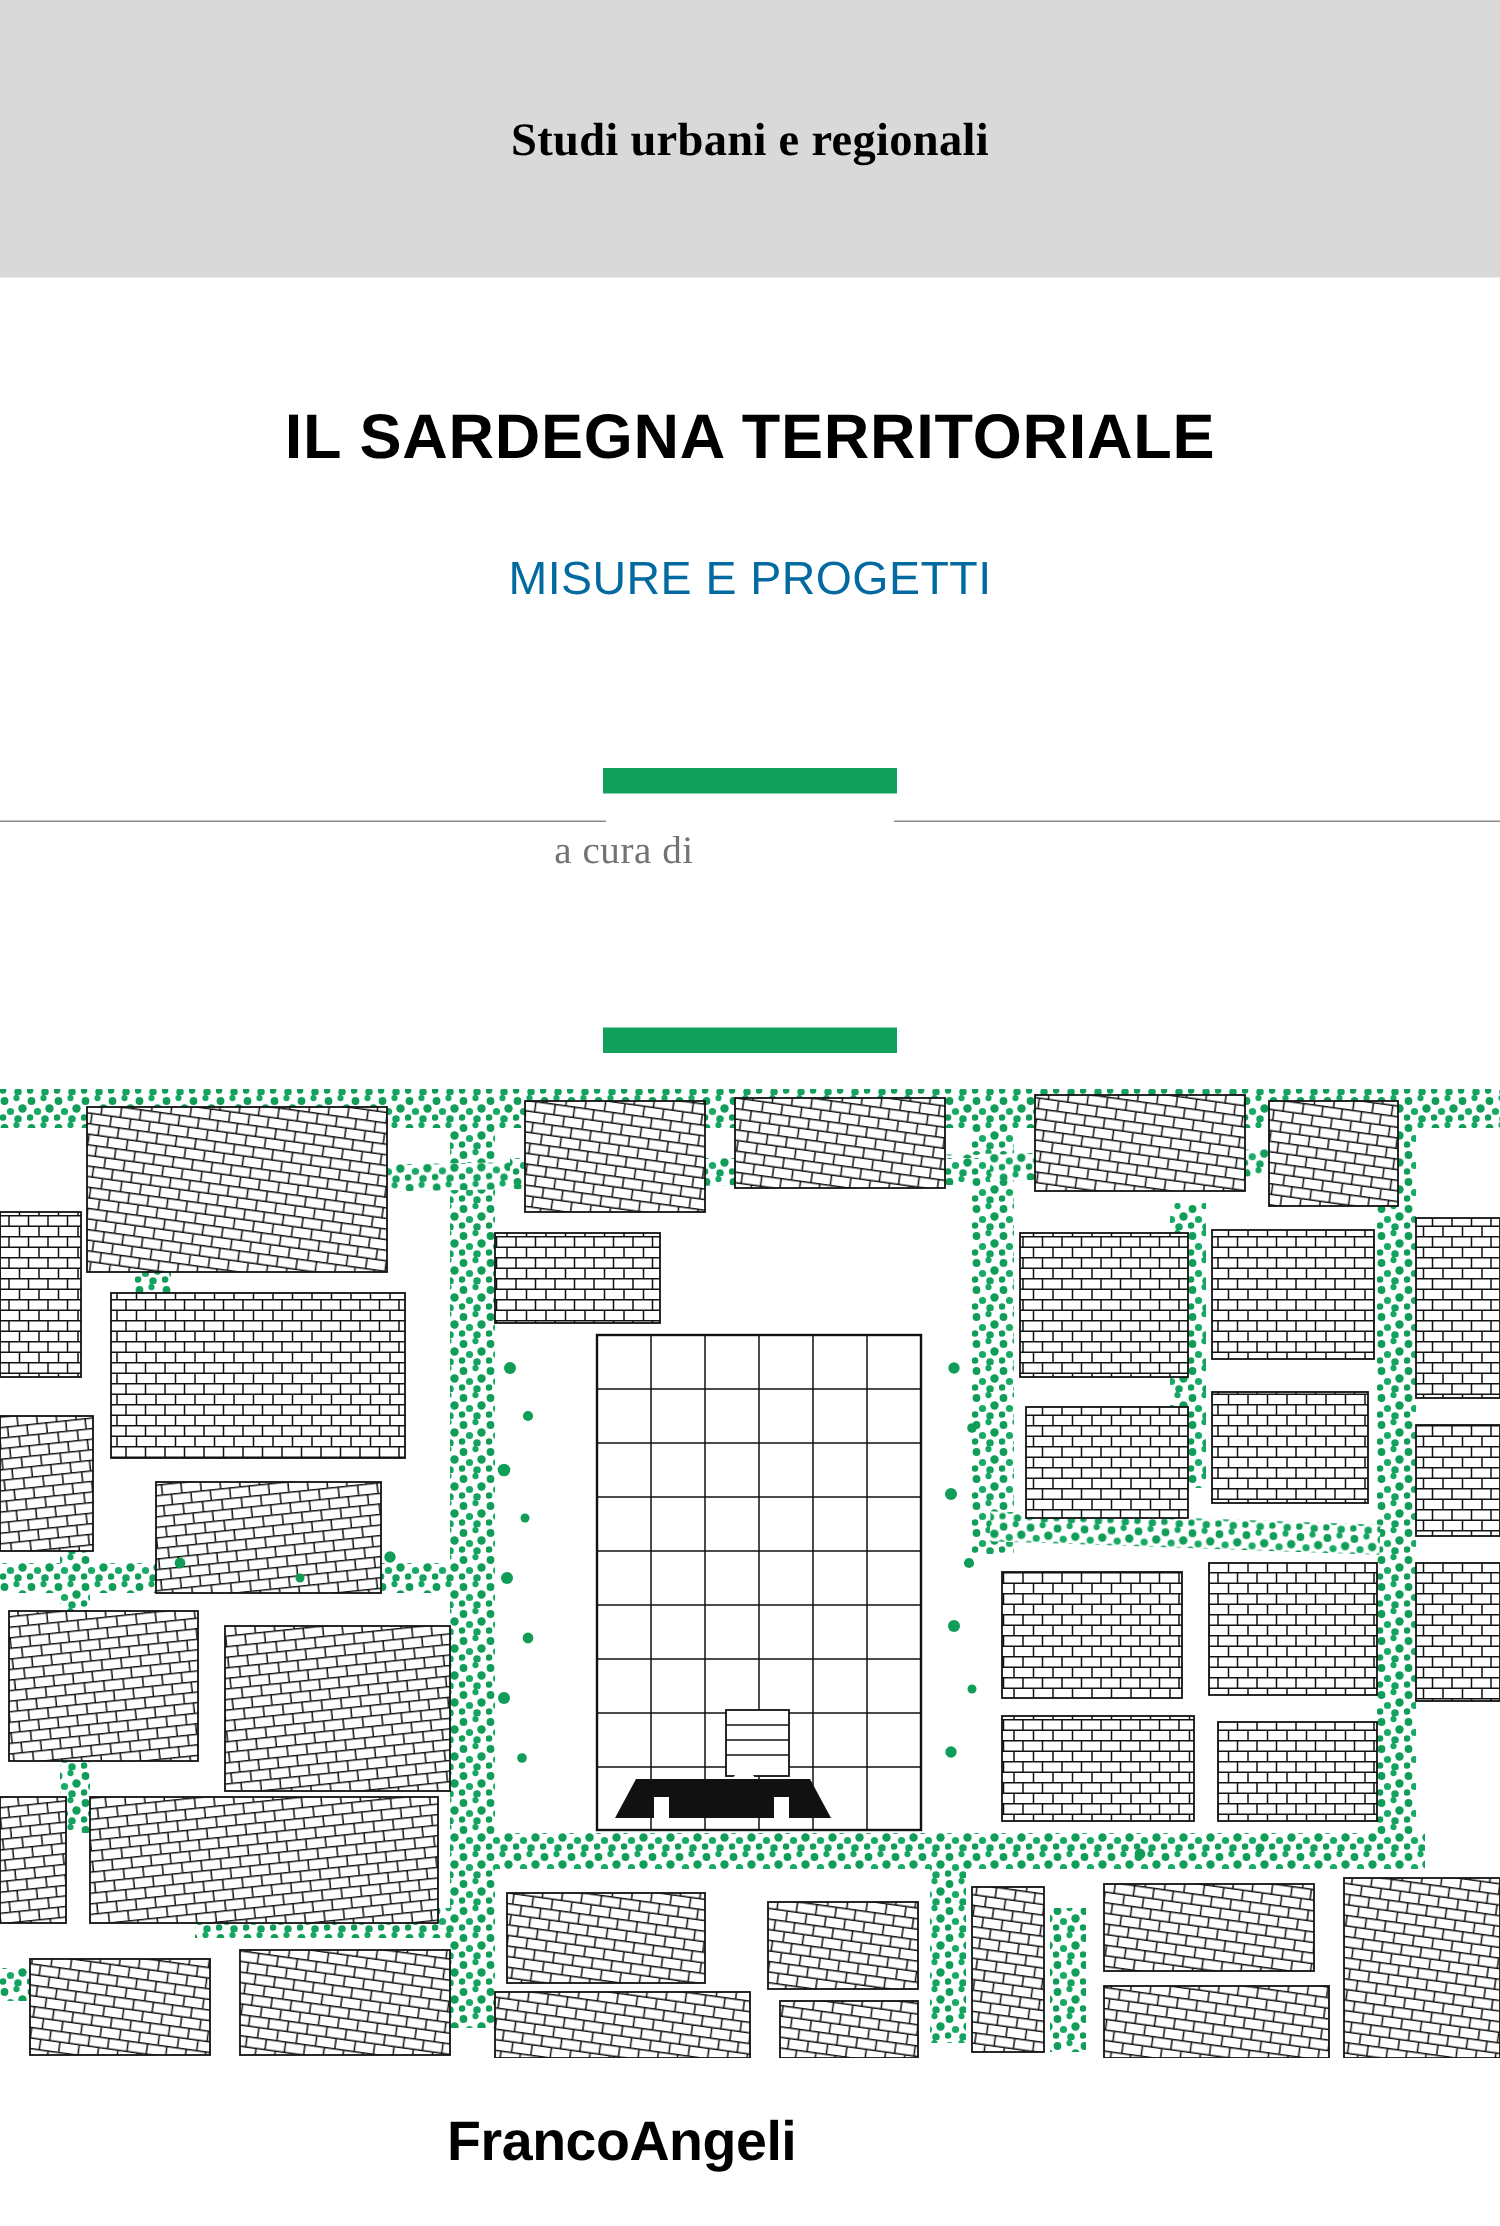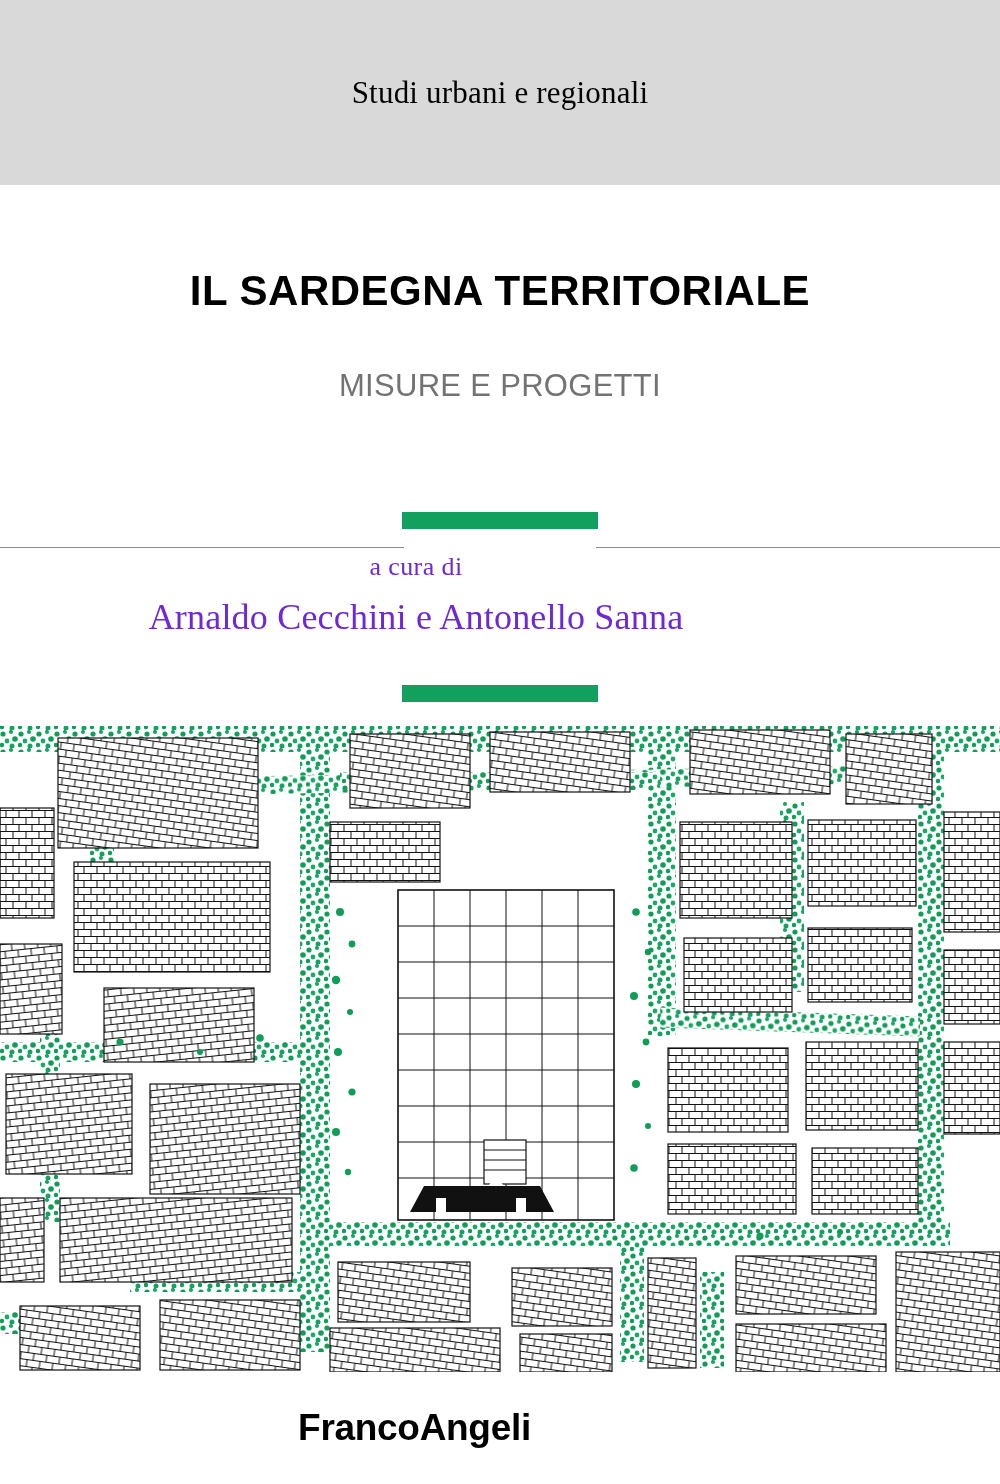--- a/index.html
+++ b/index.html
@@ -22,21 +22,21 @@
     top: 0;
     width: 1000px;
     height: 185px;
     background: #d9d9d9;
     display: flex;
     align-items: center;
     justify-content: center;
   }
   .series-title {
     font-family: "Liberation Serif", serif;
-    font-weight: normal;
+    font-weight: bold;
     font-size: 31px;
     letter-spacing: 0.2px;
     color: #000000;
   }
 
   
   .title-area {
     position: absolute;
     left: 0;
     top: 185px;
@@ -51,21 +51,21 @@
     font-weight: bold;
     letter-spacing: 0.5px;
     color: #000000;
     line-height: 1.1;
   }
   .subtitle {
     margin: 0;
     padding-top: 52px;
     font-size: 31px;
     font-weight: normal;
-    color: #737373;
+    color: #0369a1;
     line-height: 1.32;
     letter-spacing: 0.3px;
   }
 
   
   .green-rule {
     position: absolute;
     left: 50%;
     transform: translateX(-50%);
     width: 196px;
@@ -85,21 +85,21 @@
   .hairline-right { left: 596px; top: 547px; width: 404px; }
 
   
   .editors {
     position: absolute;
     left: 0;
     top: 552px;
     width: 832px;
     text-align: center;
     font-family: "Liberation Serif", serif;
-    color: #6d28d9;
+    color: #737373;
   }
   .editors .acuradi {
     font-size: 26px;
     letter-spacing: 0.4px;
   }
   .editors .names {
     font-size: 36px;
     padding-top: 14px;
     letter-spacing: 0.2px;
   }
@@ -149,21 +149,20 @@
 </div>
 
 <div class="green-rule green-rule-top"></div>
 <div class="green-rule green-rule-bottom"></div>
 
 <div class="hairline hairline-left"></div>
 <div class="hairline hairline-right"></div>
 
 <div class="editors">
   <div class="acuradi">a cura di</div>
-  <div class="names">Arnaldo Cecchini e Antonello Sanna</div>
 </div>
 
 <div class="illustration">
   <svg width="1000" height="660" viewBox="0 0 1000 660" xmlns="http://www.w3.org/2000/svg" aria-hidden="true">
     <defs>
 
       <pattern id="bricks" width="26" height="14" patternUnits="userSpaceOnUse">
         <rect width="26" height="14" fill="#ffffff"></rect>
         <path d="M0 0.5 H26 M0 7.5 H26" stroke="#111" stroke-width="1"></path>
         <path d="M6 0.5 V7.5 M19 0.5 V7.5 M0 7.5 V14 M13 7.5 V14 M26 7.5 V14" stroke="#111" stroke-width="1"></path>

